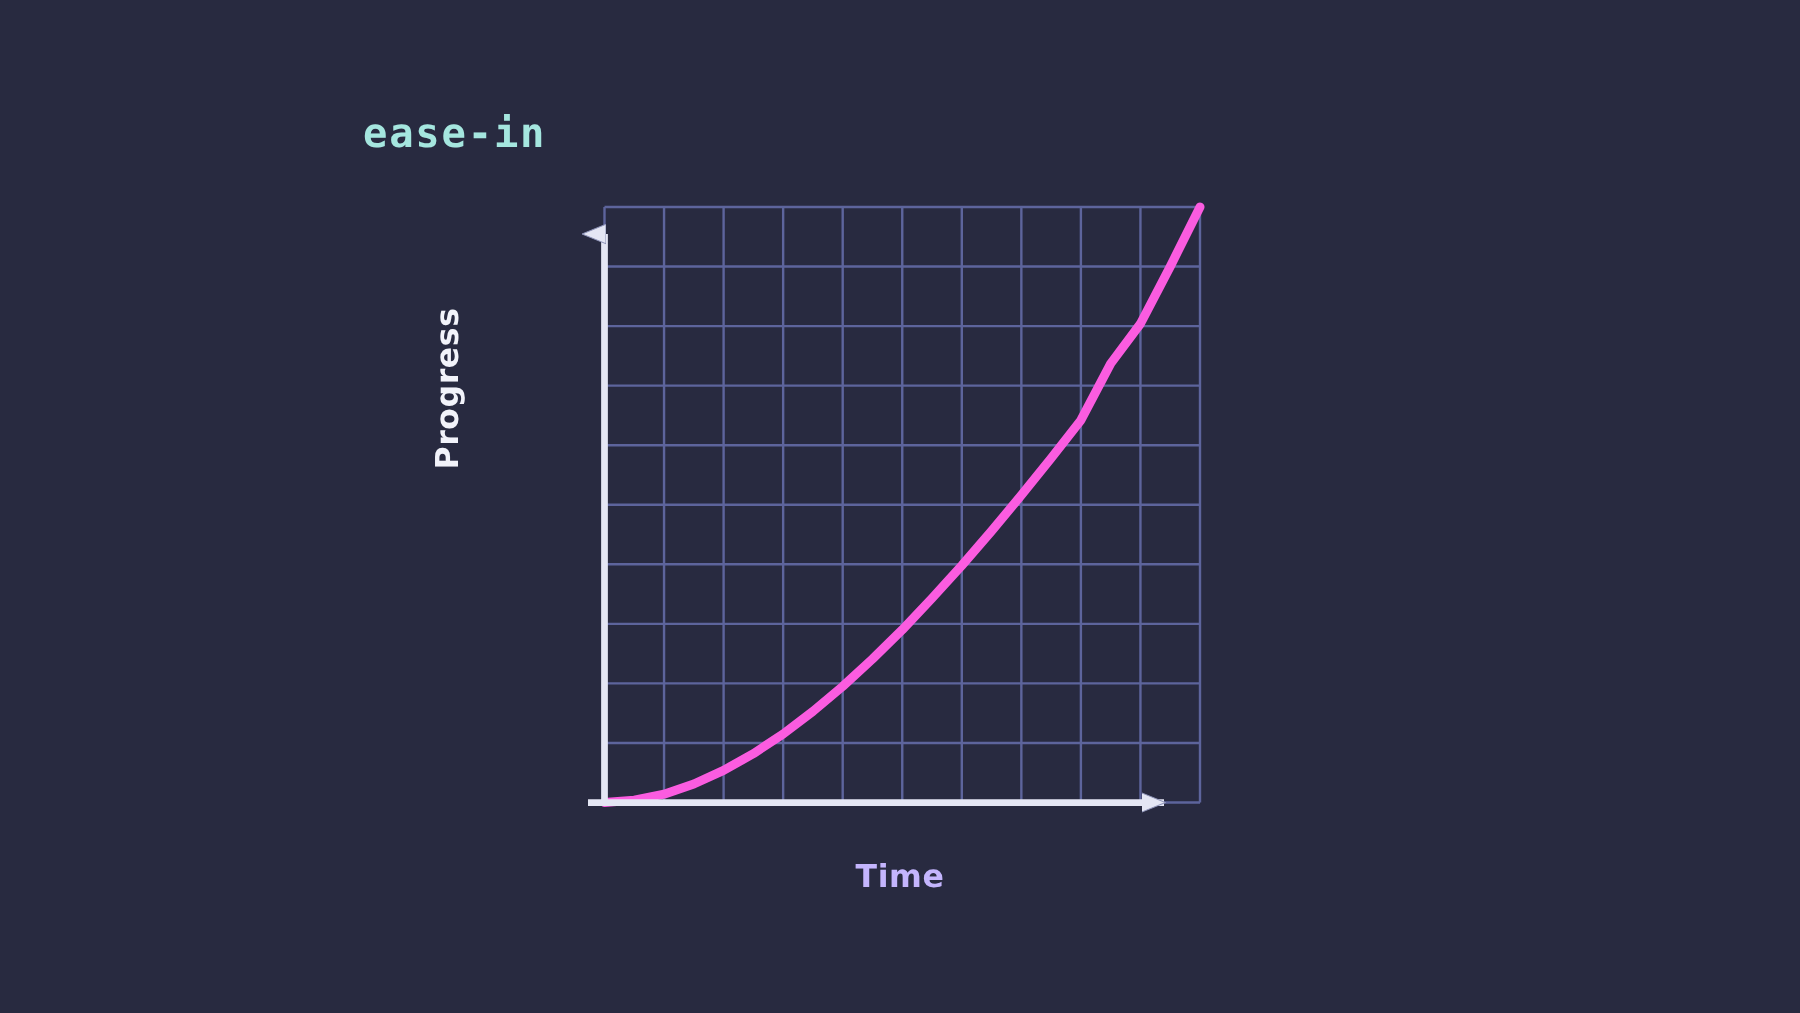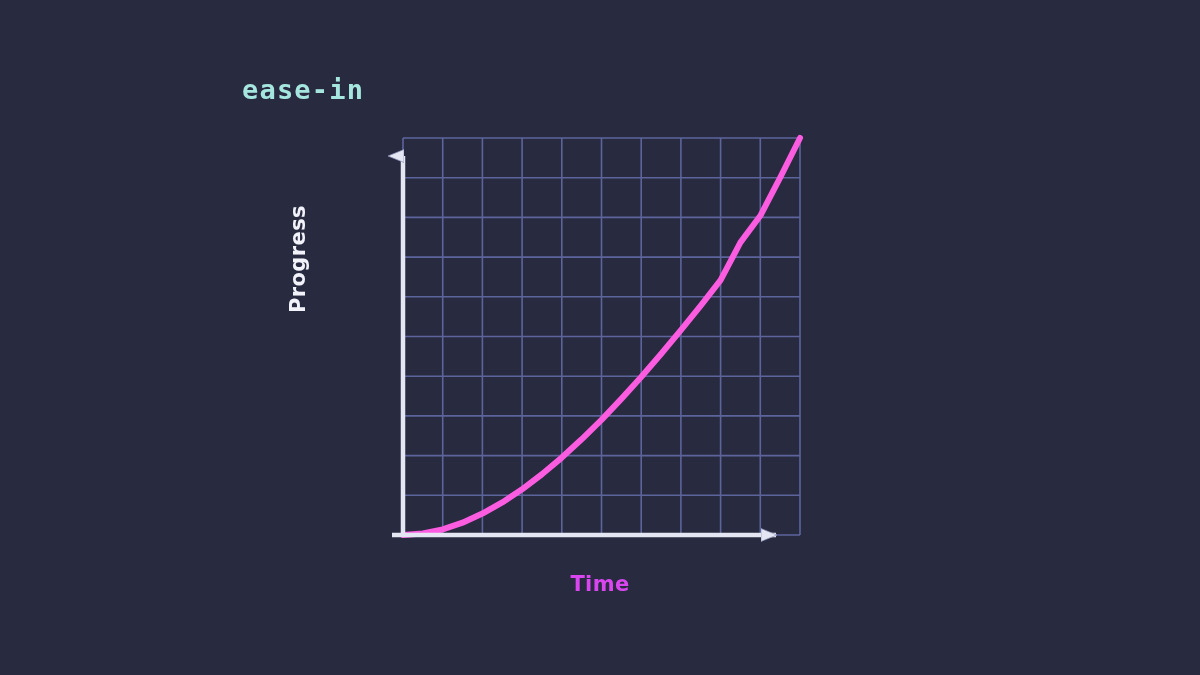--- a/index.html
+++ b/index.html
@@ -106,15 +106,15 @@
 
     <path d="M403.00,535.00 L422.85,533.41 L442.70,529.44 L462.55,522.69 L482.40,513.56 L502.25,502.45 L522.10,489.35 L541.95,474.26 L561.80,457.58 L581.65,439.32 L601.50,419.87 L621.35,398.83 L641.20,376.99 L661.05,353.97 L680.90,330.15 L700.75,305.53 L720.60,280.13 L740.45,242.41 L760.30,215.81 L780.15,177.70 L800.00,138.00" fill="none" stroke="#fb5ce0" stroke-width="6" stroke-linecap="round" stroke-linejoin="round"></path>
 
     <g stroke="#e4e6f4" stroke-width="4.5" stroke-linecap="butt">
       <line x1="403" y1="535" x2="403" y2="156" marker-end="url(#arrow-up)" stroke="#e4e6f4"></line>
       <line x1="392" y1="535" x2="776" y2="535" marker-end="url(#arrow-right)" stroke="#e4e6f4"></line>
     </g>
   </svg>
 
   <div id="ylabel" style="color: rgb(242, 243, 250);">Progress</div>
-  <div id="xlabel" style="color: #d946ef;">Time</div>
+  <div id="xlabel" style="color: #c4b5fd;">Time</div>
 
 </div>
 
 </body></html>

